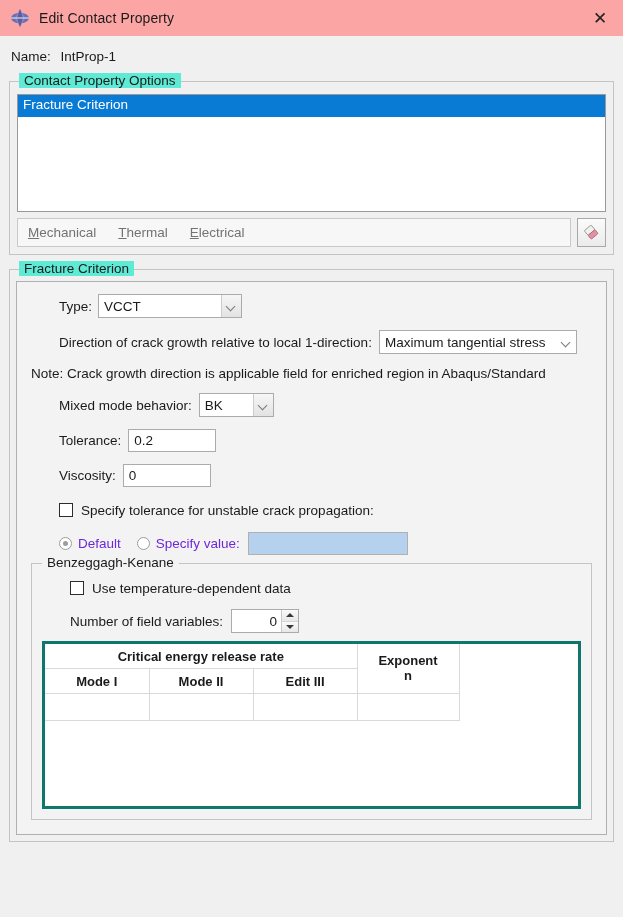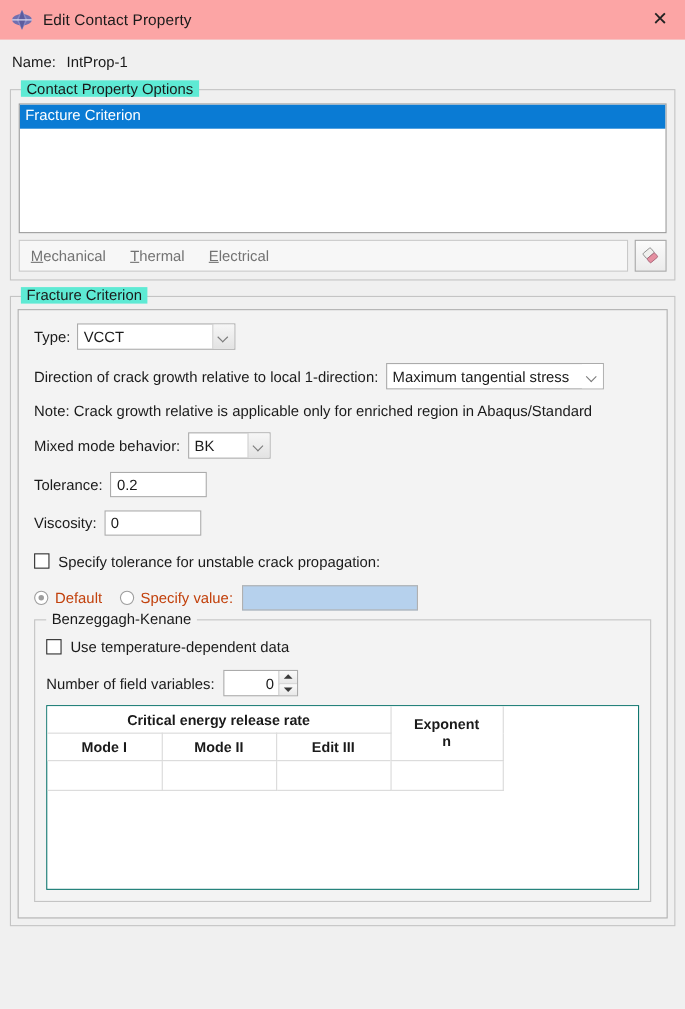--- a/index.html
+++ b/index.html
@@ -146,20 +146,21 @@
     background: #f3f3f3;
     padding: 12px 14px 14px 14px;
     box-sizing: border-box;
   }
 
   .frow {
     display: flex;
     align-items: center;
     margin-bottom: 12px;
     min-height: 22px;
+    margin-left: 28px;
   }
   .frow.tight { margin-bottom: 11px; }
   .flabel { font-size: 13.5px; white-space: nowrap; }
 
   
   .combo {
     display: inline-flex;
     align-items: stretch;
     border: 1px solid #ababab;
     background: #ffffff;
@@ -254,21 +255,21 @@
     position: relative;
   }
   .radio.checked::after {
     content: "";
     position: absolute;
     left: 2.5px; top: 2.5px;
     width: 5px; height: 5px;
     border-radius: 50%;
     background: #9d9d9d;
   }
-  .dim { color: #c2410c; text-align: right; }
+  .dim { color: #6d28d9; text-align: right; }
 
   
   .inner-group {
     border: 1px solid #c4c4c4;
     position: relative;
     margin-top: 8px;
     padding: 13px 10px 10px 10px;
     box-sizing: border-box;
   }
   .inner-group > .gb-title {
@@ -321,21 +322,21 @@
   }
   .tri-dn {
     width: 0; height: 0;
     border-left: 4px solid transparent;
     border-right: 4px solid transparent;
     border-top: 4px solid #3a3a3a;
   }
 
   
   .table-wrap {
-    border: 1px solid #0f766e;
+    border: 3px solid #0f766e;
     background: #ffffff;
     height: 168px;
     margin-top: 8px;
     box-sizing: border-box;
     overflow: hidden;
   }
   table.dt {
     border-collapse: collapse;
     width: 100%;
     table-layout: fixed;
@@ -457,21 +458,21 @@
         <div class="frow">
           <span class="flabel">Direction of crack growth relative to local 1-direction:</span>
           <div class="combo flat" id="dir-combo">
             <span class="cval">Maximum tangential stress</span>
             <span class="carrow">
                 <i class="chev"></i>
               </span>
           </div>
         </div>
 
-        <div class="note">Note: Crack growth relative is applicable only for enriched region in Abaqus/Standard</div>
+        <div class="note">Note: Crack growth direction is applicable field for enriched region in Abaqus/Standard</div>
 
         <div class="frow">
           <span class="flabel">Mixed mode behavior:</span>
           <div class="combo" id="mix-combo">
             <span class="cval">BK</span>
             <span class="carrow">
                 <i class="chev"></i>
               </span>
           </div>
         </div>

